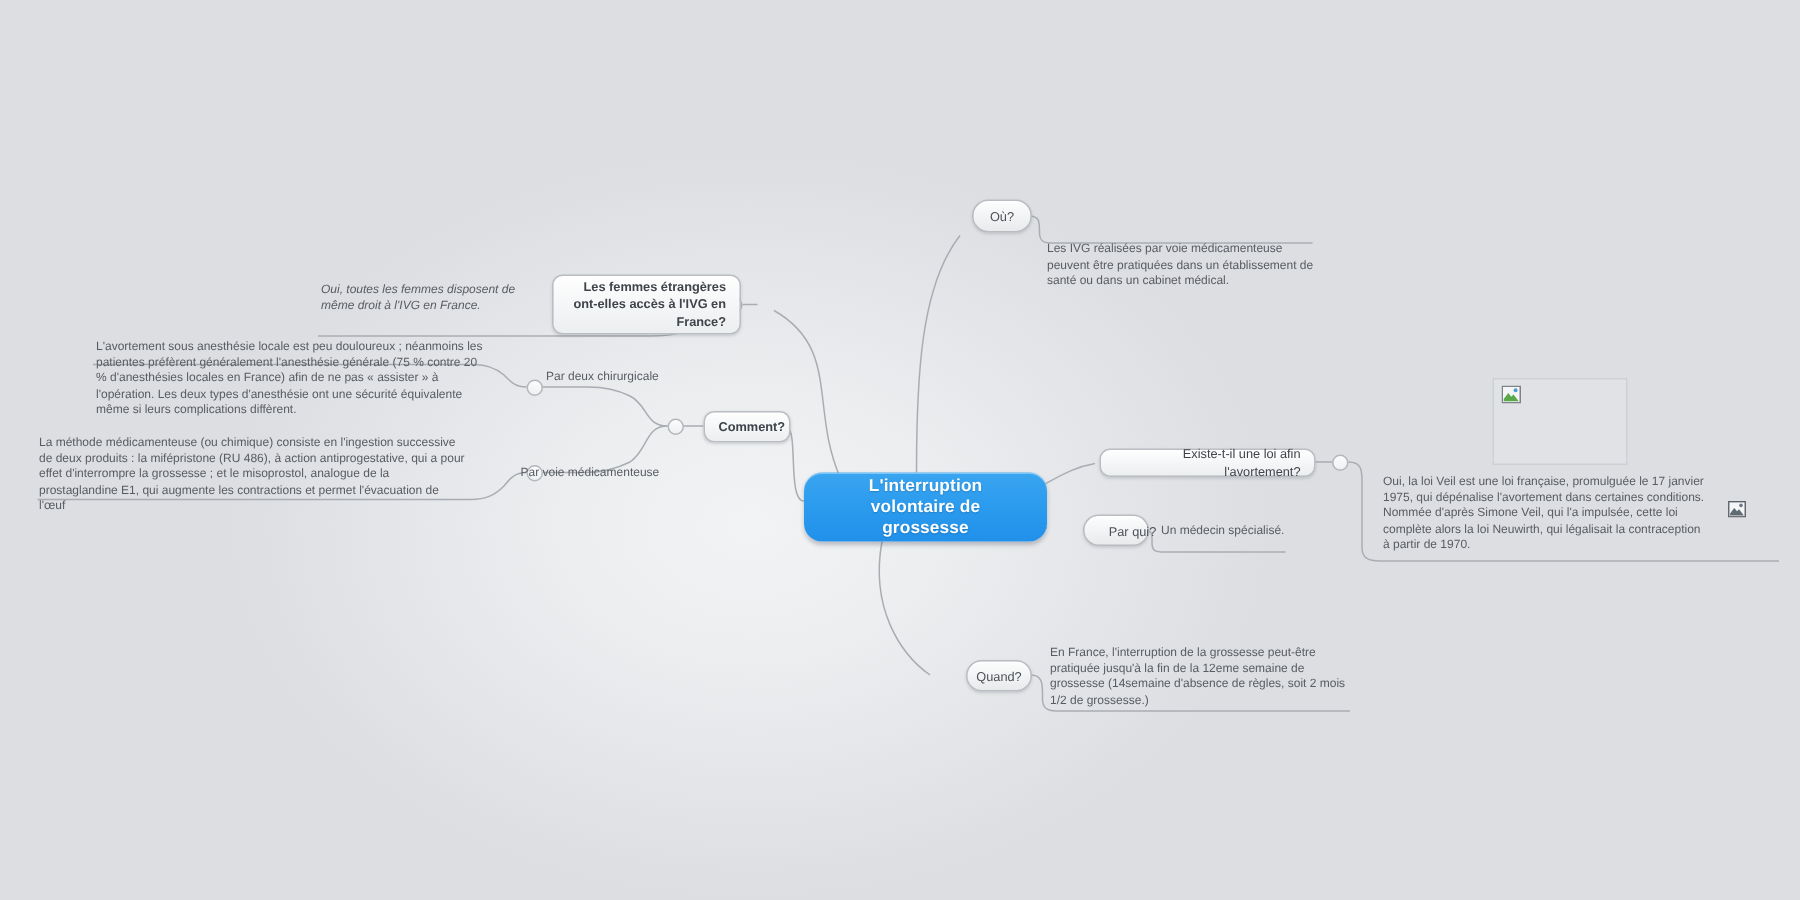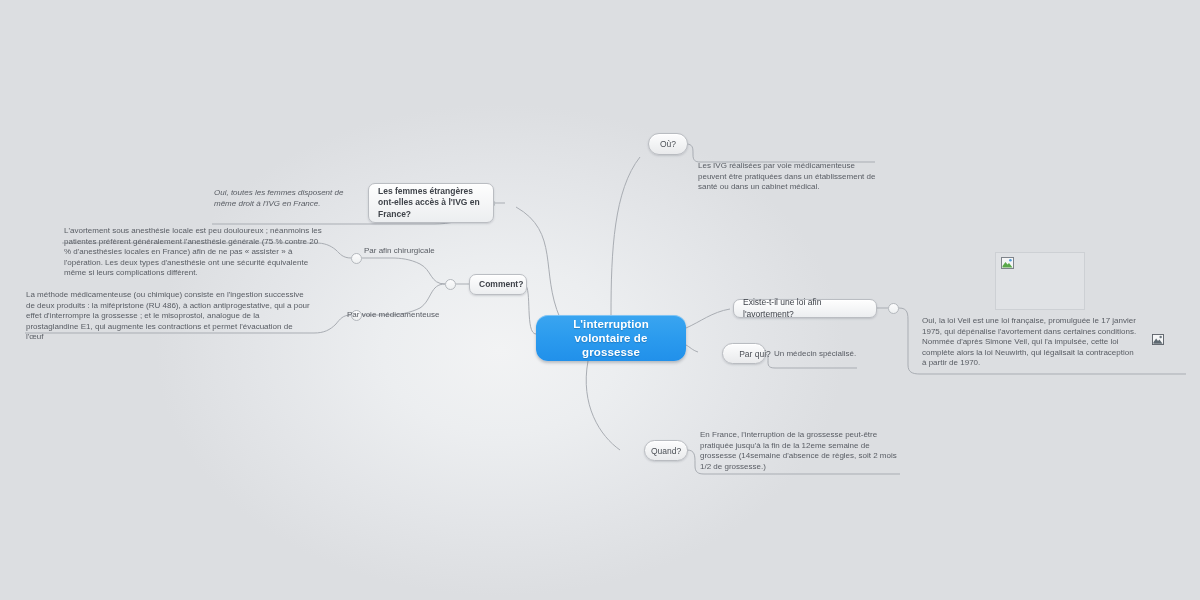--- a/index.html
+++ b/index.html
@@ -26,21 +26,21 @@
     left: 0; top: 0;
     width: 1200px; height: 600px;
     pointer-events: none;
   }
 
   
   .root-node {
     position: absolute;
     left: 536px;
     top: 315px;
-    width: 150px;
+    width: 162px;
     height: 46px;
     border-radius: 12px;
     background: linear-gradient(180deg, #3aa5f0 0%, #2b9bee 50%, #2190ea 100%);
     box-shadow: 0 2px 3px rgba(60,70,85,0.30), inset 0 1px 0 rgba(255,255,255,0.35);
     display: flex;
     align-items: center;
     text-align: center;
     box-sizing: border-box;
     padding: 0 24px;
   }
@@ -84,20 +84,21 @@
     box-sizing: border-box;
     display: flex;
     align-items: center;
   }
   .rect-node .node-label {
     color: #3f434a;
     font-size: 8.5px;
     line-height: 11.5px;
     font-weight: bold;
     padding: 0 9px;
+    text-align: right;
   }
   .rect-node.plain .node-label {
     font-weight: normal;
     font-size: 8.5px;
   }
 
   
   .text-leaf {
     position: absolute;
     color: #585c63;
@@ -216,21 +217,21 @@
 
   <div class="rect-node" style="left:368px; top:183px; width:126px; height:40px;">
     <span class="node-label">Les femmes étrangères ont-elles accès à l'IVG en France?</span>
   </div>
   <div class="text-leaf" style="left:214px; top:188px; width:132px;font-style:italic;">Oui, toutes les femmes disposent de même droit à l'IVG en France.</div>
 
   <div class="rect-node" style="left:469px; top:274px; width:58px; height:21px;">
     <span class="node-label">Comment?</span>
   </div>
 
-  <div class="text-leaf small-single" style="left:364px; top:246px;">Par afin chirurgicale</div>
+  <div class="text-leaf small-single" style="left:364px; top:246px;">Par deux chirurgicale</div>
   <div class="text-leaf" style="left:64px; top:226px; width:258px;">L'avortement sous anesthésie locale est peu douloureux ; néanmoins les patientes préfèrent généralement l'anesthésie générale (75 % contre 20 % d'anesthésies locales en France) afin de ne pas « assister » à l'opération. Les deux types d'anesthésie ont une sécurité équivalente même si leurs complications diffèrent.</div>
 
   <div class="text-leaf small-single" style="left:347px; top:310px;">Par voie médicamenteuse</div>
   <div class="text-leaf" style="left:26px; top:290px; width:284px;">La méthode médicamenteuse (ou chimique) consiste en l'ingestion successive de deux produits : la mifépristone (RU 486), à action antiprogestative, qui a pour effet d'interrompre la grossesse ; et le misoprostol, analogue de la prostaglandine E1, qui augmente les contractions et permet l'évacuation de l'œuf</div>
 
   <div class="rect-node plain" style="left:733px; top:299px; width:144px; height:19px;">
     <span class="node-label">Existe-t-il une loi afin l'avortement?</span>
   </div>
 
   <div class="image-box">

